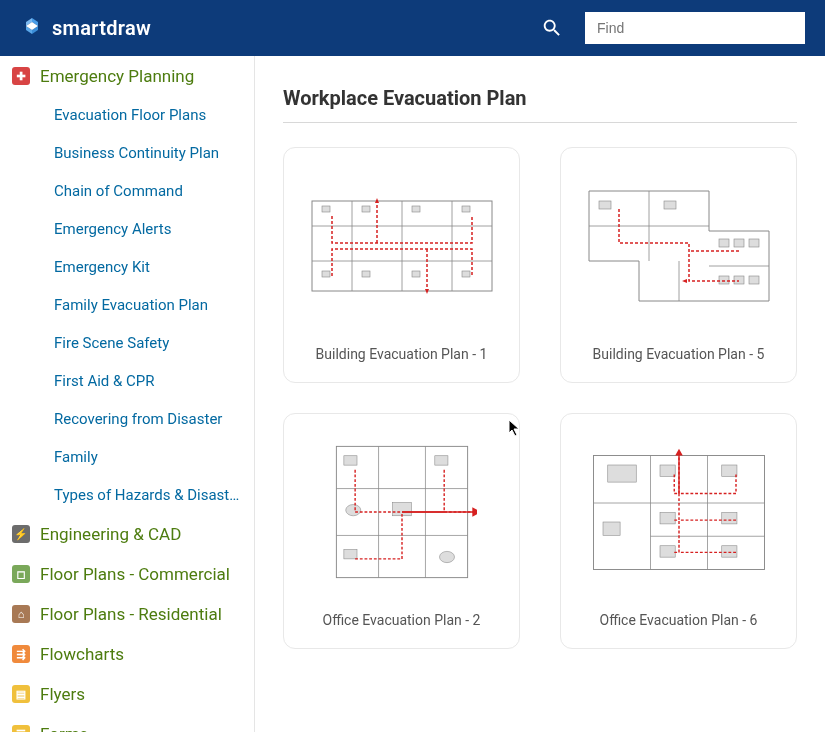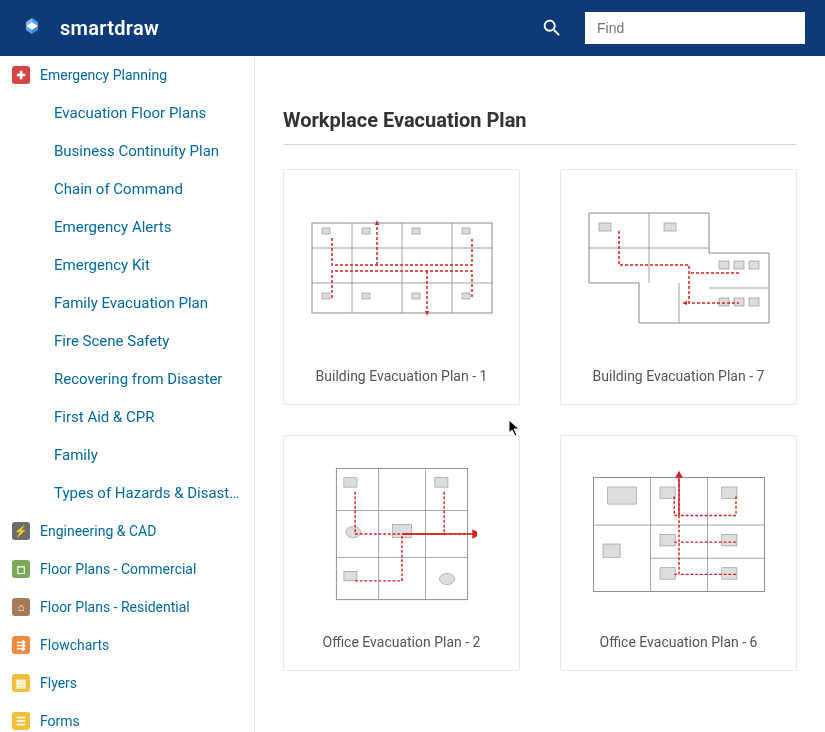--- a/index.html
+++ b/index.html
@@ -1,43 +1,43 @@
 <!DOCTYPE html>
 <html><head>
   <meta charset="utf-8">
   <style>
     * { margin: 0; padding: 0; box-sizing: border-box; }
     body { font-family: -apple-system, BlinkMacSystemFont, "Segoe UI", Roboto, sans-serif; background: #fff; width: 825px; height: 732px; overflow: hidden; }
     
     .header { background: #0d3b7a; height: 56px; display: flex; align-items: center; padding: 0 20px; justify-content: space-between; }
-    .logo-wrap { display: flex; align-items: center; gap: 16px; }
+    .logo-wrap { display: flex; align-items: center; gap: 8px; }
     .logo-icon { width: 24px; height: 24px; }
     .logo-text { color: #fff; font-size: 20px; font-weight: 600; letter-spacing: 0.3px; }
     .search-wrap { display: flex; align-items: center; gap: 22px; }
     .search-icon { width: 22px; height: 22px; fill: #fff; }
     .search-input { width: 220px; height: 32px; border: none; padding: 0 12px; font-size: 14px; background: #fff; }
     
     .layout { display: flex; height: calc(732px - 56px); }
     .sidebar { width: 255px; background: #fff; overflow-y: auto; border-right: 1px solid #e5e5e5; position: relative; }
     .sidebar::-webkit-scrollbar { width: 14px; }
     .sidebar::-webkit-scrollbar-track { background: #f0f0f0; }
     .sidebar::-webkit-scrollbar-thumb { background: #c8c8c8; }
     
     .cat-row { display: flex; align-items: center; padding: 10px 12px; gap: 10px; cursor: pointer; }
     .cat-icon { width: 18px; height: 18px; border-radius: 3px; flex-shrink: 0; display: flex; align-items: center; justify-content: center; font-size: 11px; font-weight: bold; color: #fff; }
-    .cat-label { font-size: 14px; color: #0369a1; }
+    .cat-label { font-size: 17px; color: #4d7c0f; }
     
     .sub-list { padding-left: 40px; }
     .sub-row { padding: 10px 12px 10px 14px; font-size: 15px; color: #0369a1; cursor: pointer; white-space: nowrap; overflow: hidden; text-overflow: ellipsis; }
     
     .main { flex: 1; padding: 30px 28px; overflow-y: auto; background: #fff; }
-    .page-title { font-size: 20px; font-weight: 700; color: #333; padding-bottom: 12px; border-bottom: 1px solid #d8d8d8; margin-bottom: 24px; margin-top: 22px; }
+    .page-title { font-size: 20px; font-weight: 700; color: #333; padding-bottom: 12px; border-bottom: 1px solid #d8d8d8; margin-bottom: 24px; }
     
     .grid { display: grid; grid-template-columns: 1fr 1fr; gap: 30px 40px; }
-    .card { border: 1px solid #e8e8e8; border-radius: 2px; padding: 18px 12px 20px; display: flex; flex-direction: column; align-items: center; cursor: pointer; }
+    .card { border: 1px solid #e8e8e8; border-radius: 12px; padding: 18px 12px 20px; display: flex; flex-direction: column; align-items: center; cursor: pointer; }
     .thumb { width: 100%; height: 160px; display: flex; align-items: center; justify-content: center; margin-bottom: 20px; }
     .card-title { font-size: 14px; color: #555; text-align: center; }
     
     .floorplan { position: relative; }
     .fp-bg { fill: #fff; stroke: #888; stroke-width: 1; }
     .fp-route { stroke: #d62020; stroke-width: 1.5; fill: none; }
     .fp-arrow { fill: #d62020; }
     .fp-room { fill: none; stroke: #888; stroke-width: 0.8; }
     .fp-furniture { fill: #ddd; stroke: #888; stroke-width: 0.6; }
     
@@ -72,22 +72,22 @@
       <span class="cat-label">Emergency Planning</span>
     </div>
     <div class="sub-list">
       <div class="sub-row">Evacuation Floor Plans</div>
       <div class="sub-row">Business Continuity Plan</div>
       <div class="sub-row">Chain of Command</div>
       <div class="sub-row">Emergency Alerts</div>
       <div class="sub-row">Emergency Kit</div>
       <div class="sub-row">Family Evacuation Plan</div>
       <div class="sub-row">Fire Scene Safety</div>
+      <div class="sub-row">First Aid &amp; CPR</div>
       <div class="sub-row">Recovering from Disaster</div>
-      <div class="sub-row">First Aid &amp; CPR</div>
       <div class="sub-row">Family</div>
       <div class="sub-row">Types of Hazards &amp; Disasters</div>
     </div>
     <div class="cat-row">
       <div class="cat-icon" style="background:#6c6c6c">⚡</div>
       <span class="cat-label">Engineering &amp; CAD</span>
     </div>
     <div class="cat-row">
       <div class="cat-icon" style="background:#7aa85a">◻</div>
       <span class="cat-label">Floor Plans - Commercial</span>
@@ -161,21 +161,21 @@
               <rect class="fp-furniture" x="140" y="95" width="10" height="8"></rect>
               <rect class="fp-furniture" x="155" y="95" width="10" height="8"></rect>
               <rect class="fp-furniture" x="170" y="95" width="10" height="8"></rect>
               <rect class="fp-furniture" x="20" y="20" width="12" height="8"></rect>
               <rect class="fp-furniture" x="85" y="20" width="12" height="8"></rect>
             </g>
             <path class="fp-route" stroke-dasharray="3,2" d="M 40 28 L 40 62 L 110 62 L 110 100 L 160 100 M 160 70 L 110 70"></path>
             <polygon class="fp-arrow" points="108,98 108,102 103,100"></polygon>
           </svg>
         </div>
-        <div class="card-title">Building Evacuation Plan - 7</div>
+        <div class="card-title">Building Evacuation Plan - 5</div>
       </div>
 
       <div class="card">
         <div class="thumb">
           <svg class="floorplan" viewBox="0 0 160 160" width="150" height="150">
             <rect class="fp-bg" x="10" y="10" width="140" height="140"></rect>
             <g class="fp-room">
               <line x1="10" y1="55" x2="150" y2="55"></line>
               <line x1="10" y1="105" x2="150" y2="105"></line>
               <line x1="55" y1="10" x2="55" y2="150"></line>

